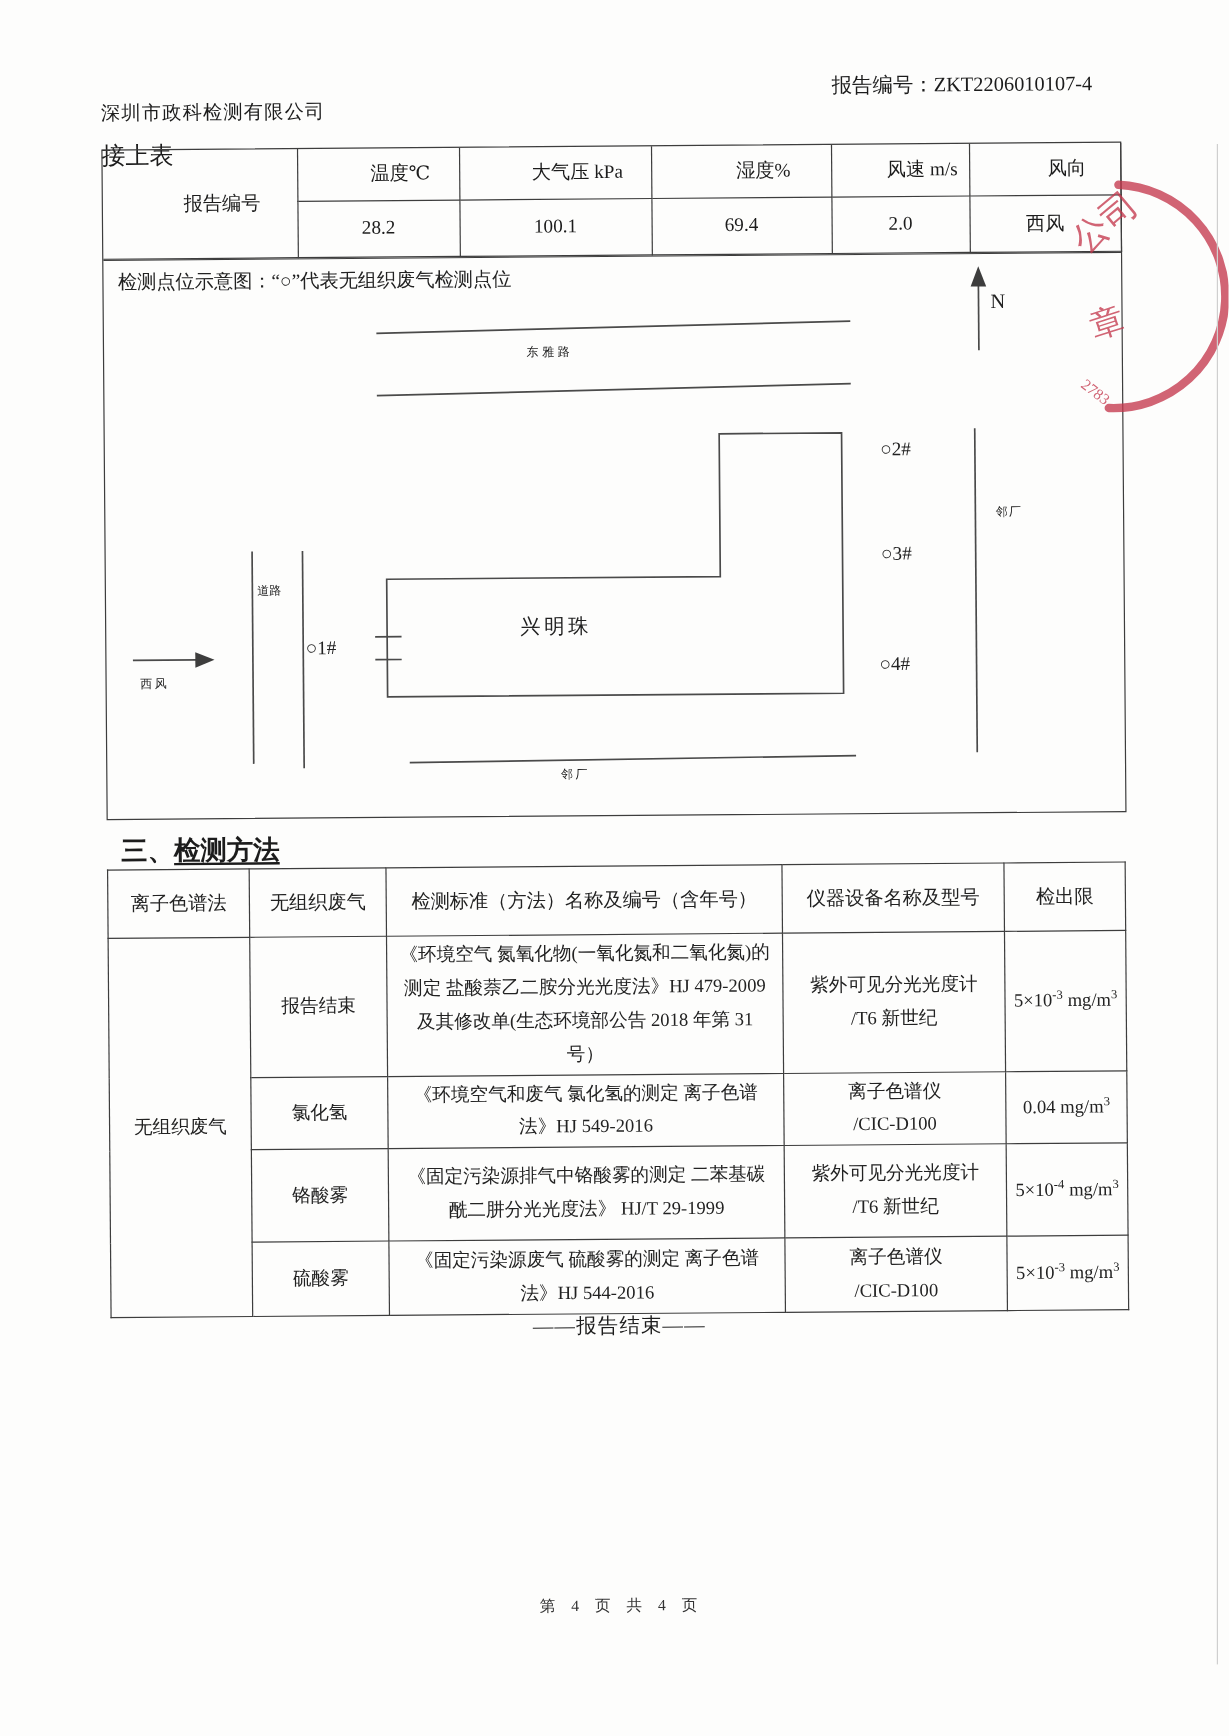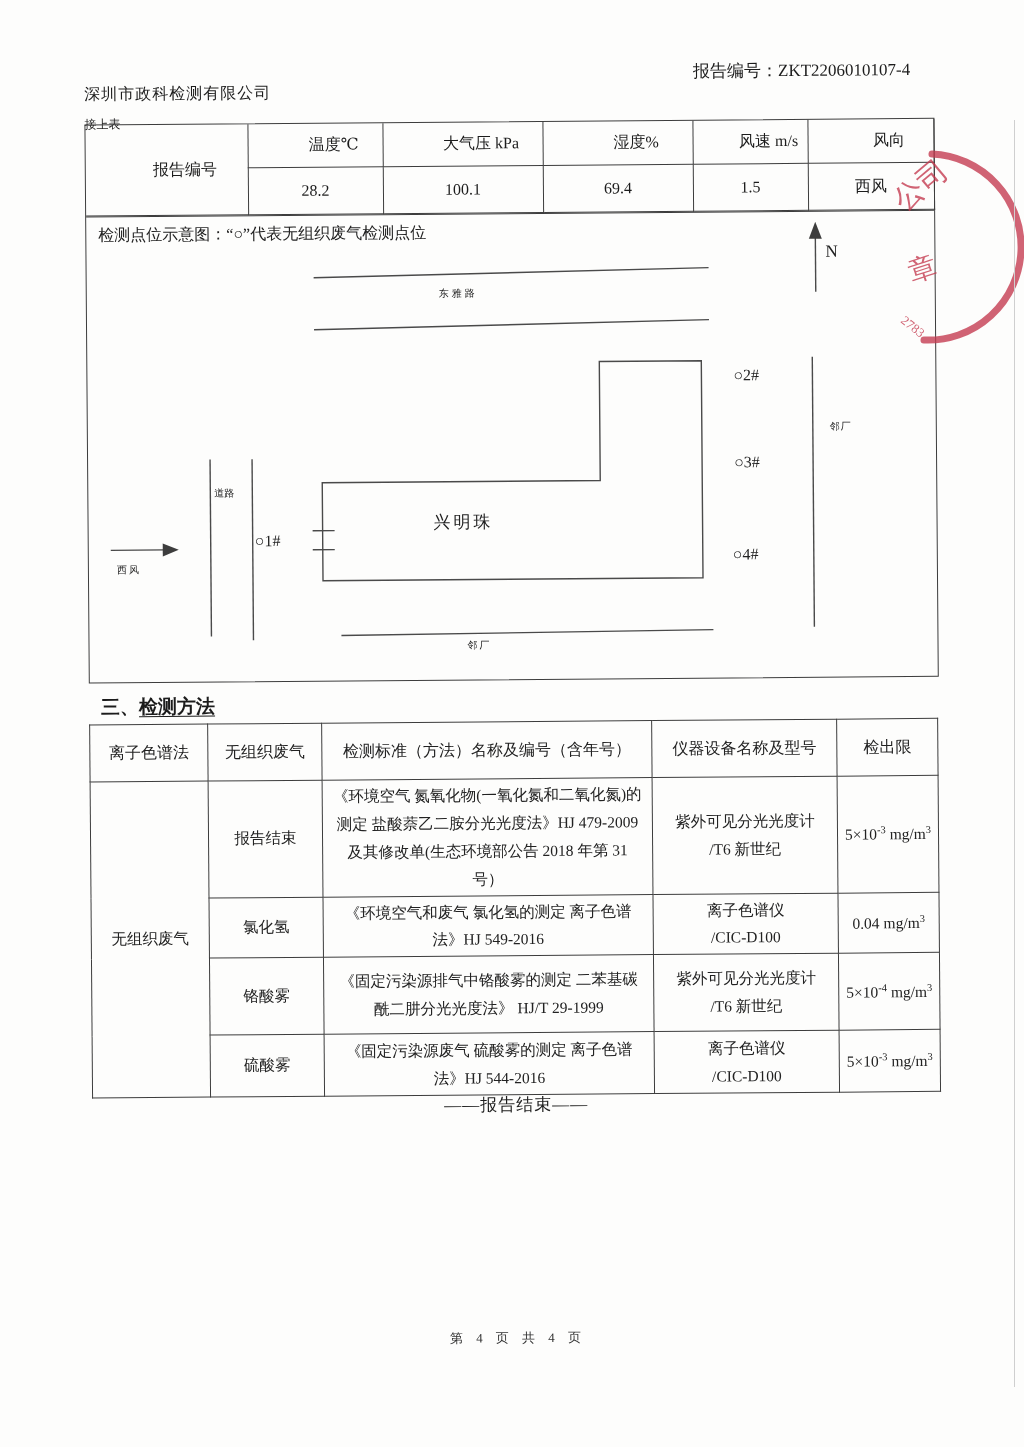--- a/index.html
+++ b/index.html
@@ -6,21 +6,21 @@
   body{
     width:1024px;height:1447px;position:relative;overflow:hidden;
     background:#fdfdfc;
     font-family:"Liberation Serif","DejaVu Serif",serif;
     color:#1c1c1c;
   }
   .page{position:absolute;inset:0;transform:rotate(-0.45deg);transform-origin:40% 40%;}
   .txt{position:absolute;white-space:nowrap;}
   .company{left:88px;top:82px;font-size:16px;letter-spacing:1px;}
   .reportno{left:697px;top:62px;font-size:17px;}
-  .continued{left:88px;top:114px;font-size:12px;}
+  .continued{left:88px;top:114px;font-size:20px;}
 
   
   .outer-box{position:absolute;left:88px;top:122px;width:848px;border:1.6px solid #3d3d3d;background:transparent;}
   table.weather{border-collapse:collapse;width:100%;table-layout:fixed;}
   table.weather td{border:1.2px solid #3d3d3d;text-align:center;font-size:16px;padding:0;}
   table.weather tr.hrow td{height:43px;}
   table.weather tr.vrow td{height:46px;}
   table.weather td.noborder-l{border-left:none;}
   table.weather td.noborder-t{border-top:none;padding-left:37px;}
 
@@ -35,21 +35,21 @@
   .p1{left:166px;top:316px;}
   .p2{left:646px;top:154px;}
   .p3{left:646px;top:241px;}
   .p4{left:644px;top:333px;}
   .neighbor-right-label{left:742px;top:208px;letter-spacing:1px;}
   .road-left-label{left:126px;top:267px;white-space:normal;width:20px;line-height:1.9;letter-spacing:0;}
   .west-wind-label{left:28px;top:346px;letter-spacing:2px;}
   .neighbor-bottom-label{left:378px;top:424px;letter-spacing:2px;}
 
   
-  .section-heading{left:100px;top:692px;font-size:19px;font-weight:bold;}
+  .section-heading{left:100px;top:692px;font-size:22px;font-weight:bold;}
   .section-heading .u{text-decoration:underline;text-underline-offset:3px;}
 
   
   table.methods{position:absolute;left:88px;top:722px;width:848px;border-collapse:collapse;table-layout:fixed;}
   table.methods td{border:1.3px solid #3d3d3d;text-align:center;font-size:15.5px;padding:2px 6px;vertical-align:middle;color:#222;}
   table.methods td.std{line-height:1.8;padding:2px 10px;}
   table.methods tr.head td{font-size:16px;height:52px;}
   table.methods sup{font-size:10.5px;}
   .unit{margin-left:4px;}
   .inst div{line-height:1.8;}
@@ -90,21 +90,21 @@
         <td class="noborder-t">温度℃</td>
         <td class="noborder-t">大气压 kPa</td>
         <td class="noborder-t">湿度%</td>
         <td class="noborder-t">风速 m/s</td>
         <td class="noborder-t">风向</td>
       </tr>
       <tr class="vrow">
         <td>28.2</td>
         <td>100.1</td>
         <td>69.4</td>
-        <td>1.5</td>
+        <td>2.0</td>
         <td>西风</td>
       </tr>
     </tbody>
       </table>
 
     <div class="diagram">
       <svg width="848" height="465" viewBox="0 0 848 465">
         <g stroke="#4a4a4a" stroke-width="1.4" fill="none">
 
           <path d="M227,62 L622,55"></path>

